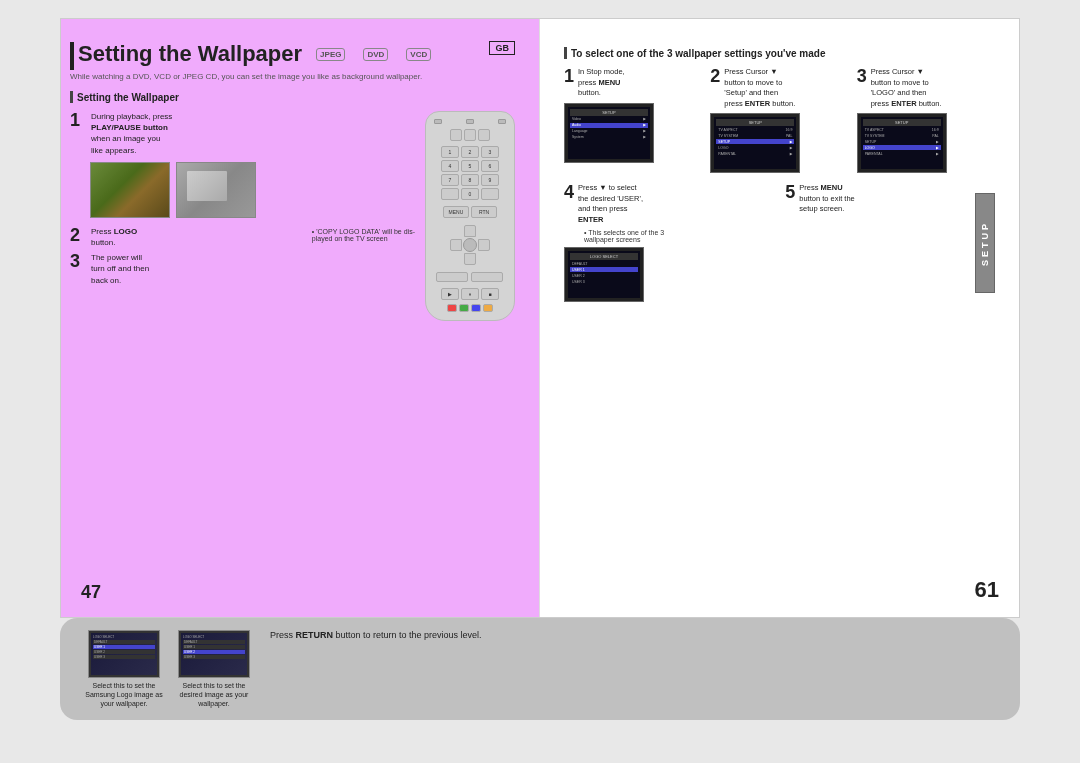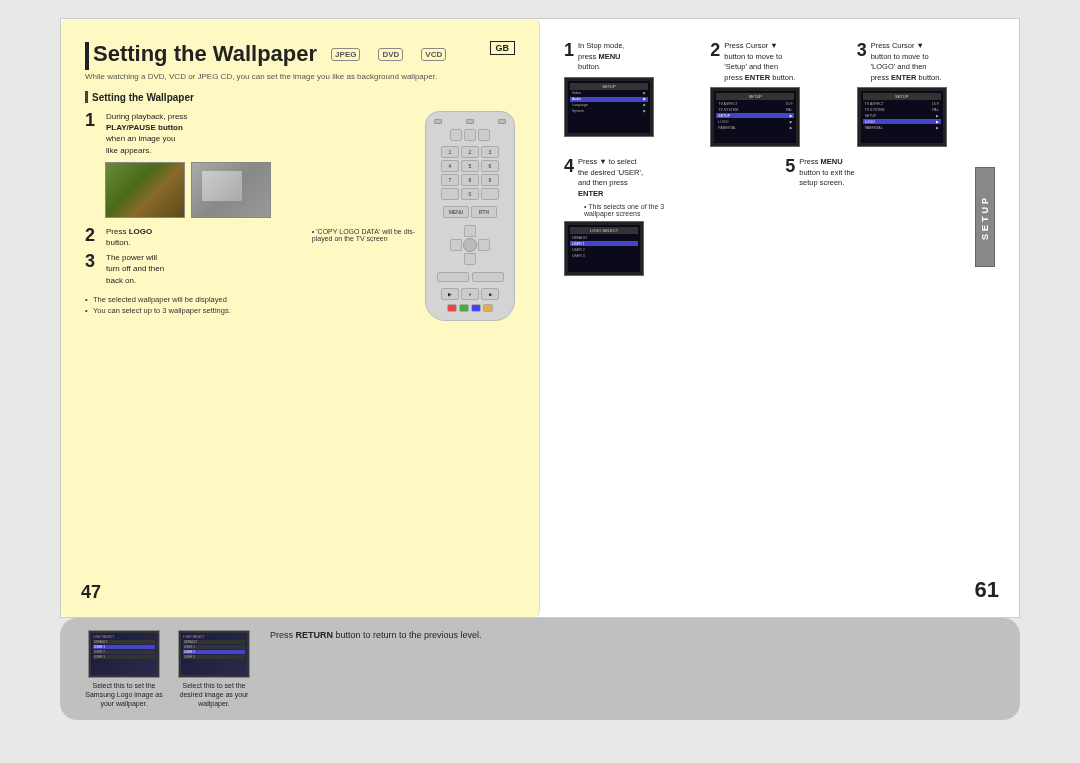--- a/index.html
+++ b/index.html
@@ -25,25 +25,24 @@
       background: #fff;
       border: 1px solid #ccc;
       position: relative;
       display: flex;
       flex-direction: row;
       min-height: 600px;
     }
     
     .left-page {
       width: 480px;
-      padding: 22px 24px 20px 24px;
+      padding: 22px 24px 20px 9px;
       border-right: 1px solid #ddd;
       position: relative;
-      background: #fef9c3;
-      border-radius: 6px;
+      background: #f0abfc;
     }
     
     .right-page {
       width: 480px;
       padding: 22px 24px 20px 24px;
       position: relative;
       background: #fff;
     }
     .page-number-left {
       position: absolute;
@@ -485,24 +484,20 @@
             </div>
           </div>
 
           <div class="step" style="margin-bottom:8px;">
             <span class="step-number">3</span>
             <div class="step-text">
               The power will<br>turn off and then<br>back on.
             </div>
           </div>
 
-          <ul class="bullet-notes">
-            <li>The selected wallpaper will be displayed</li>
-            <li>You can select up to 3 wallpaper settings.</li>
-          </ul>
         </div>
 
         <div class="remote-area">
           <div class="remote">
 
             <div class="remote-top">
               <div class="remote-btn-tiny"></div>
               <div class="remote-btn-tiny"></div>
               <div class="remote-btn-tiny"></div>
             </div>
@@ -560,20 +555,24 @@
             </div>
           </div>
         </div>
       </div>
 
       <div class="page-number-left">47</div>
     </div>
 
     <div class="right-page">
 
+      <div class="section-header">
+        <span class="section-bar"></span>
+        <span>To select one of the 3 wallpaper settings you've made</span>
+      </div>
 
       <div class="right-steps-row">
 
         <div class="right-step">
           <div class="step-header">
             <span class="step-num-large">1</span>
             <div class="step-desc">
               In Stop mode,<br>press <b>MENU</b><br>button.
             </div>
           </div>

